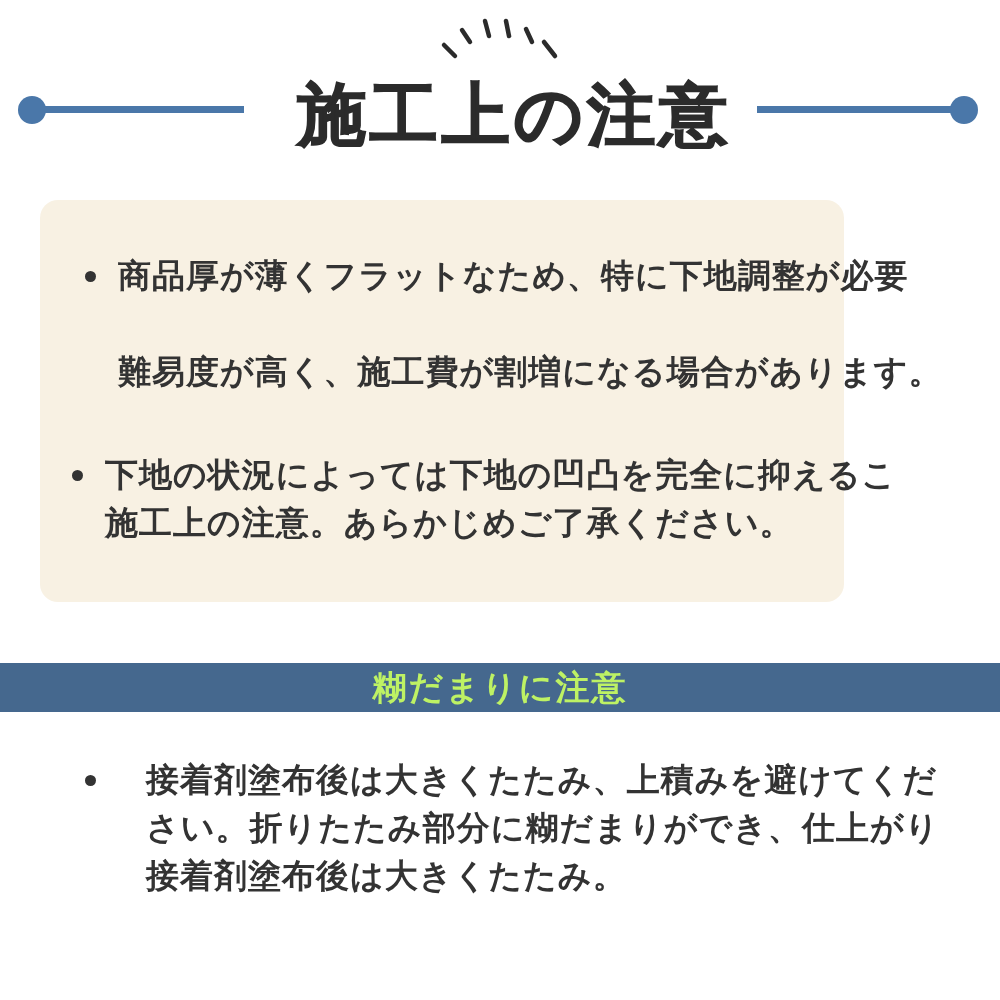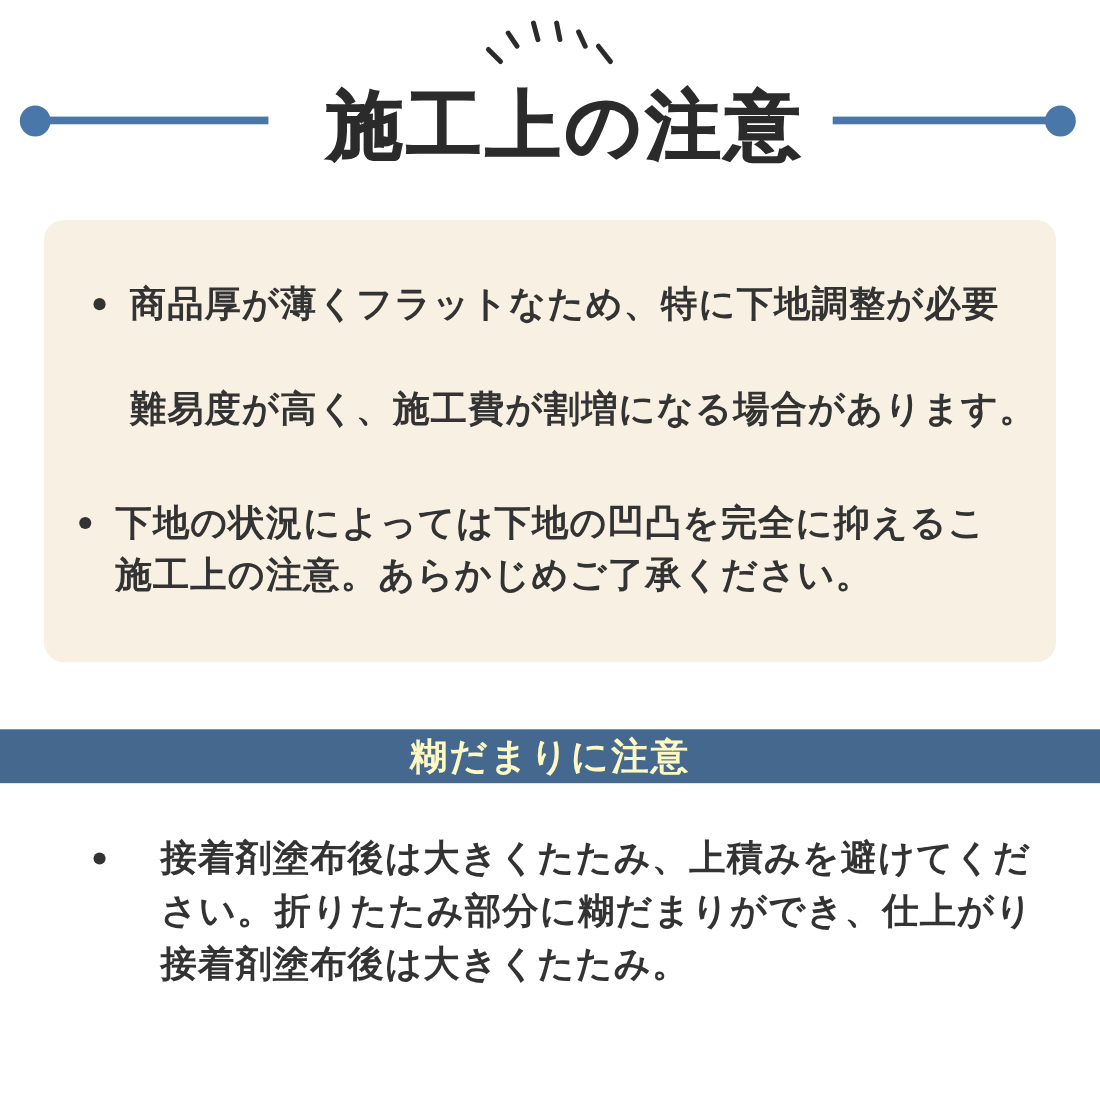--- a/index.html
+++ b/index.html
@@ -60,21 +60,21 @@
     background: var(--accent-blue, #4a77a9);
   }
   .deco-bar.left  { left: 34px;  width: 210px; }
   .deco-bar.right { left: 757px; width: 196px; }
 
   
   .notice-box {
     position: absolute;
     left: 40px;
     top: 200px;
-    width: 920px;
+    width: 804px;
     height: 402px;
     background: var(--box-beige, #f8f1e3);
     border-radius: 18px;
   }
 
   
   .bullet {
     position: absolute;
     display: flex;
     align-items: flex-start;
@@ -110,21 +110,21 @@
     height: 49px;
     background: var(--banner-blue, #45688e);
     display: flex;
     align-items: center;
     justify-content: center;
   }
   .glue-banner-label {
     font-size: 34px;
     font-weight: 700;
     letter-spacing: 2px;
-    color: #fef9c3;
+    color: #bef264;
     white-space: nowrap;
   }
 </style>
 </head>
 <body>
 
 <div class="page">
 
   <div class="sparkle">
     <svg viewBox="0 0 144 48" xmlns="http://www.w3.org/2000/svg">

